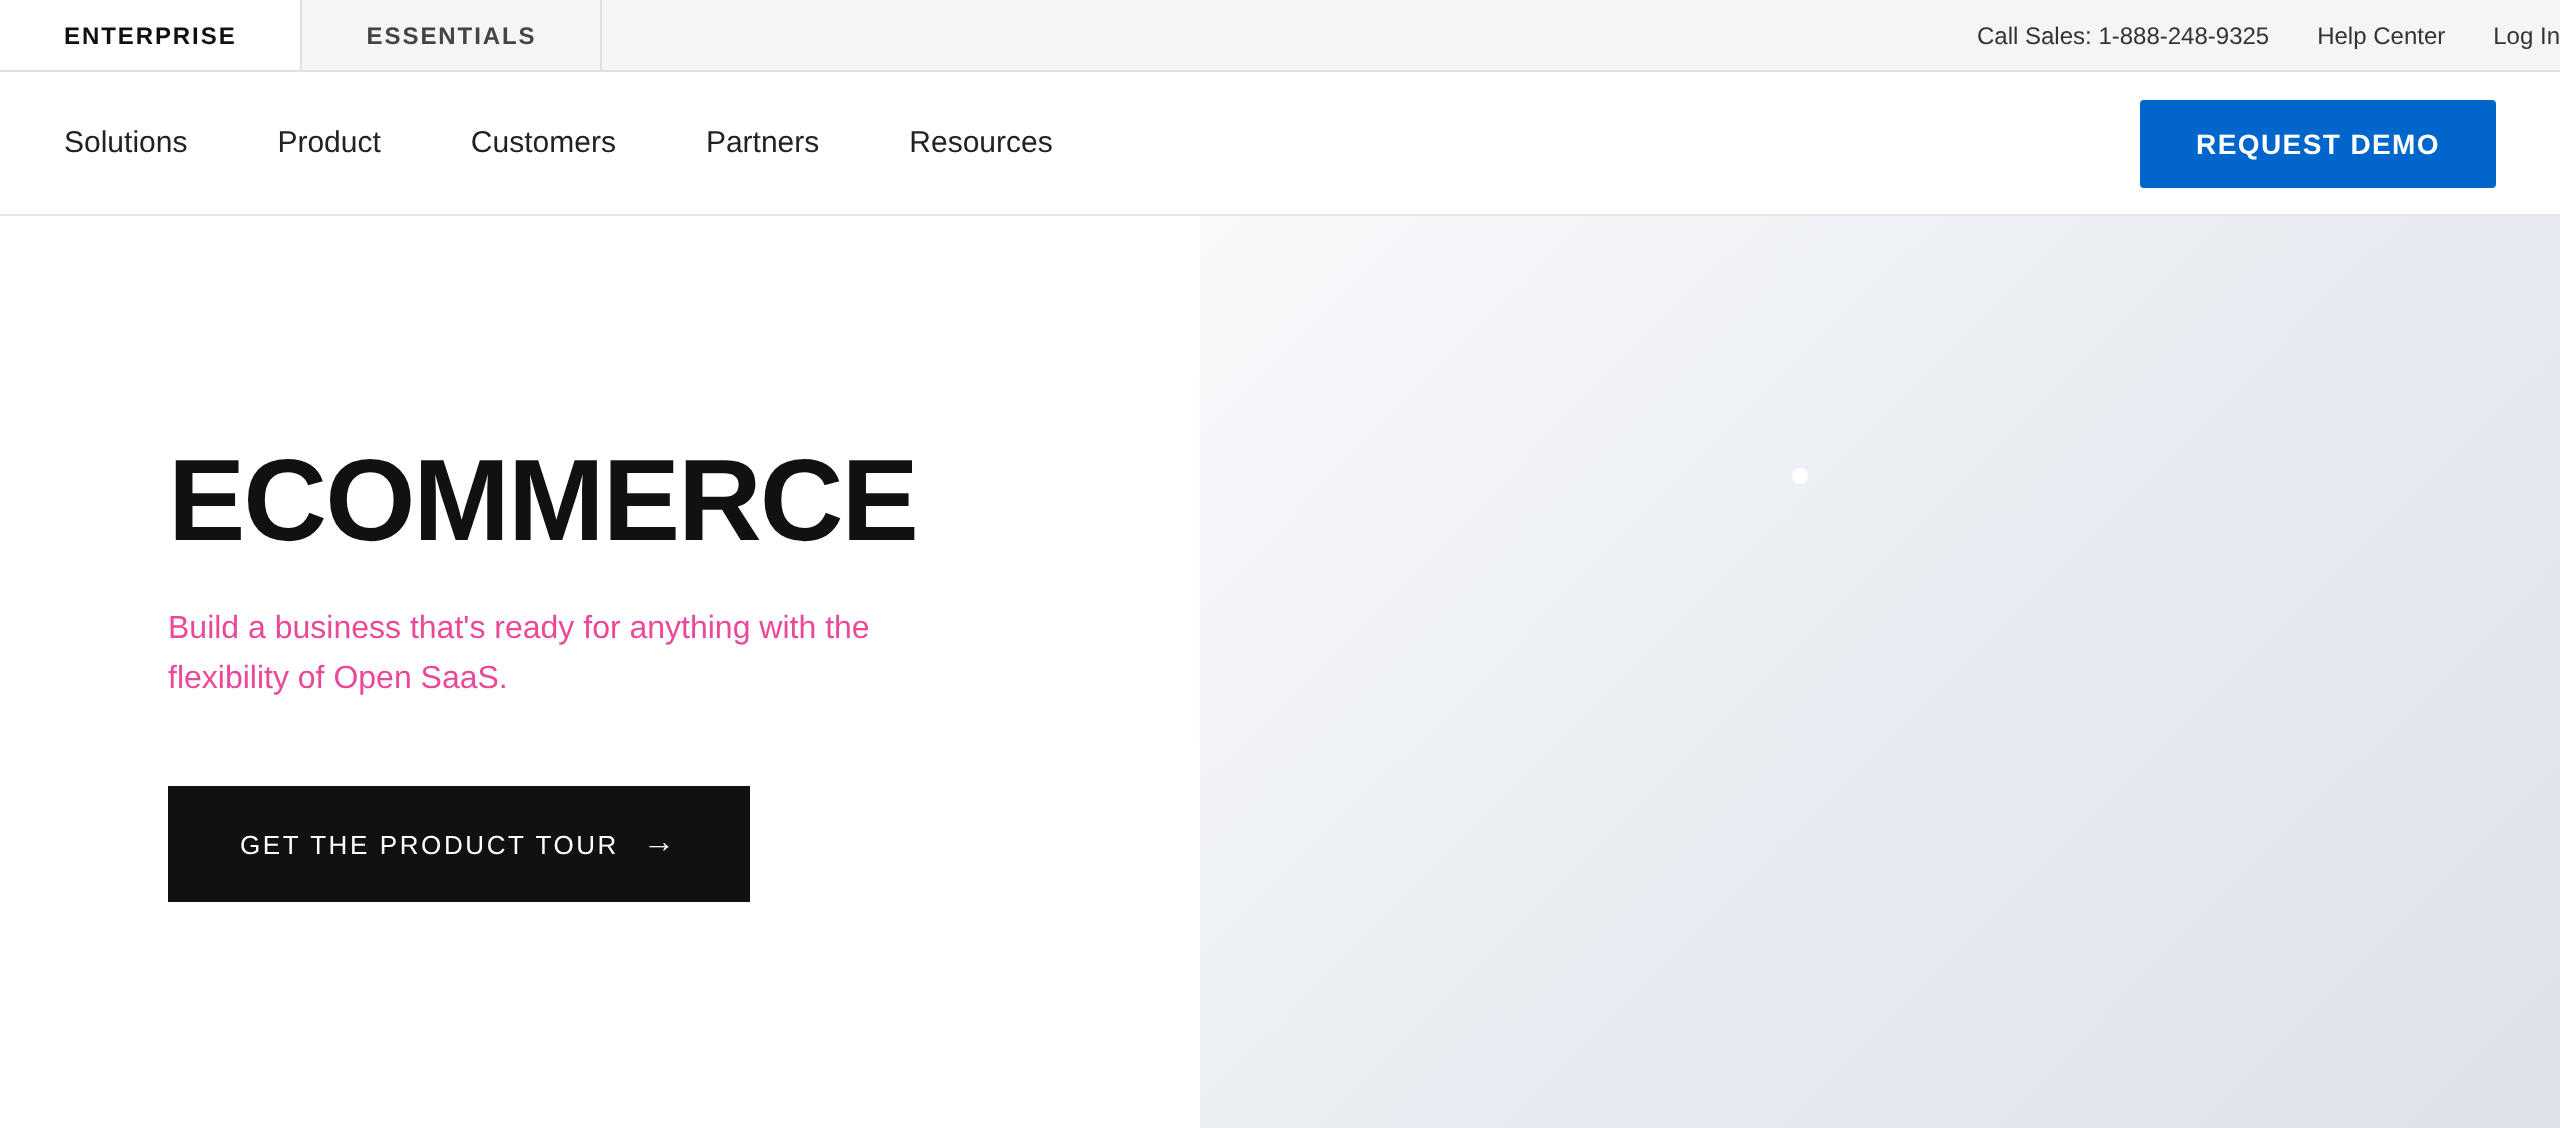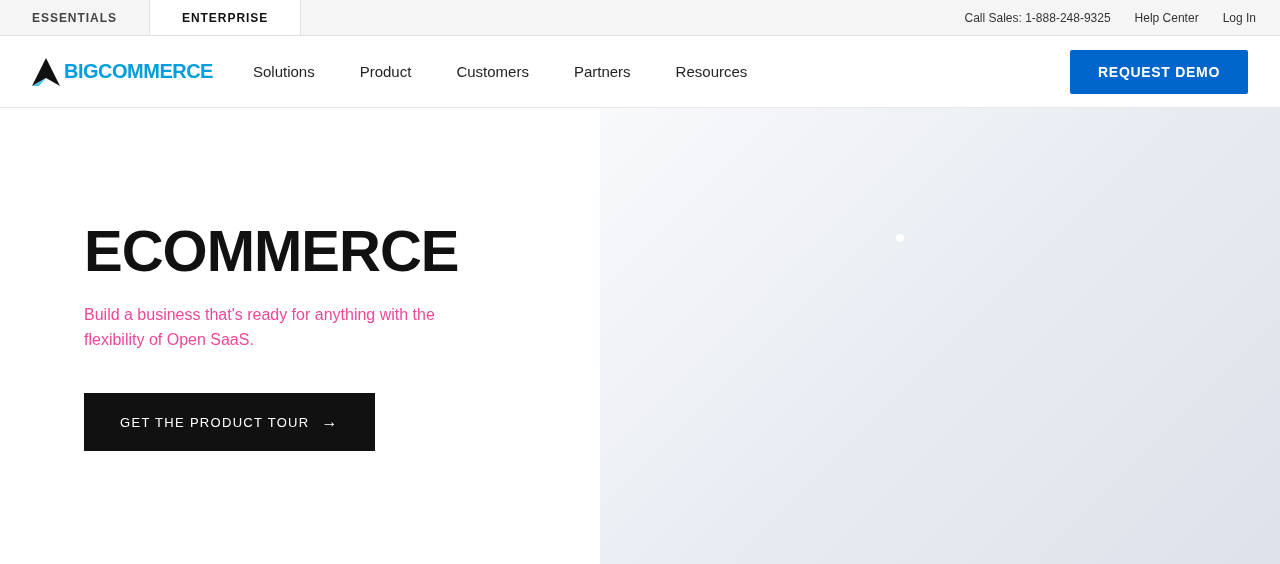--- a/index.html
+++ b/index.html
@@ -32,21 +32,20 @@
       border-right: 1px solid #e0e0e0;
     }
     .top-bar-tab.active {
       background: #fff;
       color: #111;
     }
     .top-bar-right {
       display: flex;
       align-items: center;
       gap: 24px;
-      padding-right: 24px;
       font-size: 12px;
       color: #333;
     }
     .top-bar-right a {
       text-decoration: none;
       color: #333;
       cursor: pointer;
     }
 
     
@@ -552,41 +551,32 @@
       height: 100%;
       background: linear-gradient(135deg, #f8f9fb 0%, #e8ecf2 50%, #dde2ea 100%);
       z-index: 1;
     }
   </style>
 </head>
 <body>
 
 <div class="top-bar">
   <div class="top-bar-tabs">
+    <div class="top-bar-tab active">ENTERPRISE</div>
     <div class="top-bar-tab">ESSENTIALS</div>
-    <div class="top-bar-tab active">ENTERPRISE</div>
   </div>
   <div class="top-bar-right">
     <span>Call Sales: 1-888-248-9325</span>
     <a>Help Center</a>
     <a>Log In</a>
   </div>
 </div>
 
 <nav class="main-nav">
   <div class="nav-left">
-    <a class="logo" href="#">
-      <svg class="logo-icon" viewBox="0 0 28 28" fill="none">
-        <polygon points="0,28 14,0 28,28 14,20" fill="#111"></polygon>
-        <polygon points="0,28 14,20 7,28" fill="#00aadd" opacity="0.7"></polygon>
-      </svg>
-      <span class="logo-text">
-        <span>BIG</span><span>COMMERCE</span>
-      </span>
-    </a>
     <ul class="nav-links">
       <li><a href="#">Solutions</a></li>
       <li><a href="#">Product</a></li>
       <li><a href="#">Customers</a></li>
       <li><a href="#">Partners</a></li>
       <li><a href="#">Resources</a></li>
     </ul>
   </div>
   <button class="request-demo-btn">REQUEST DEMO</button>
 </nav>

